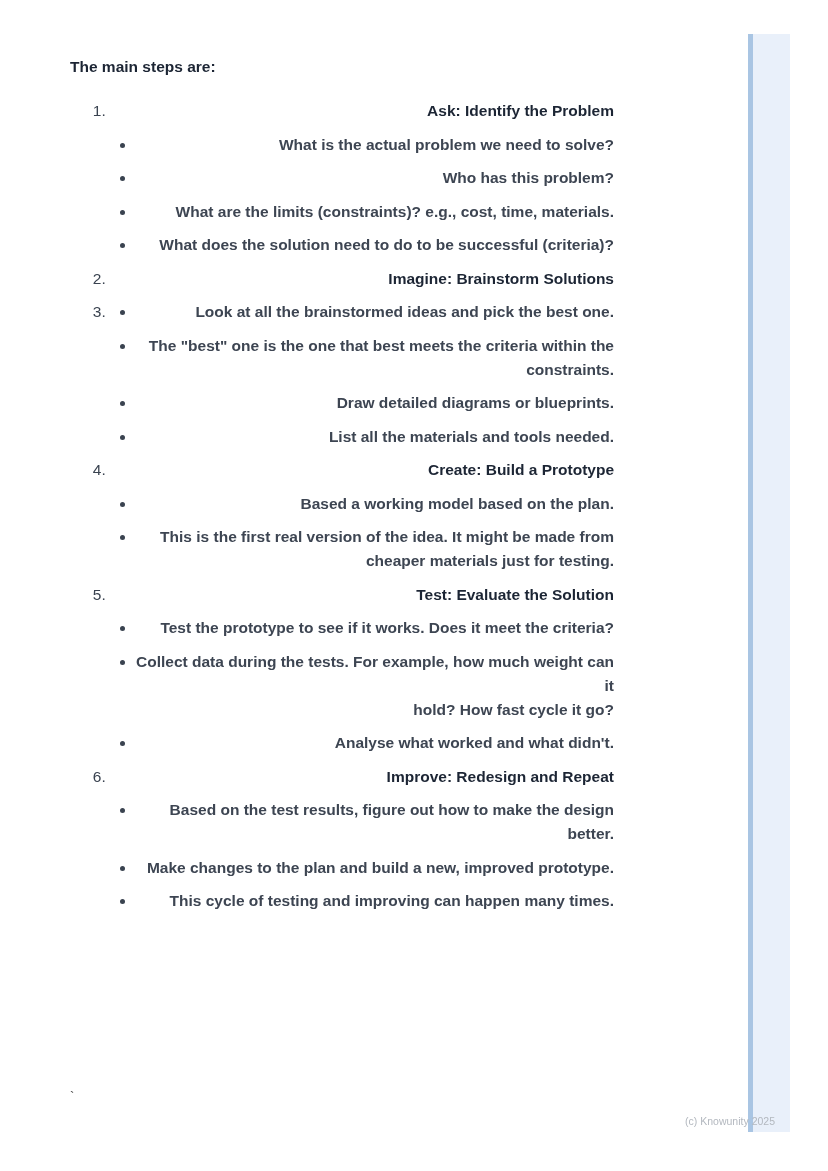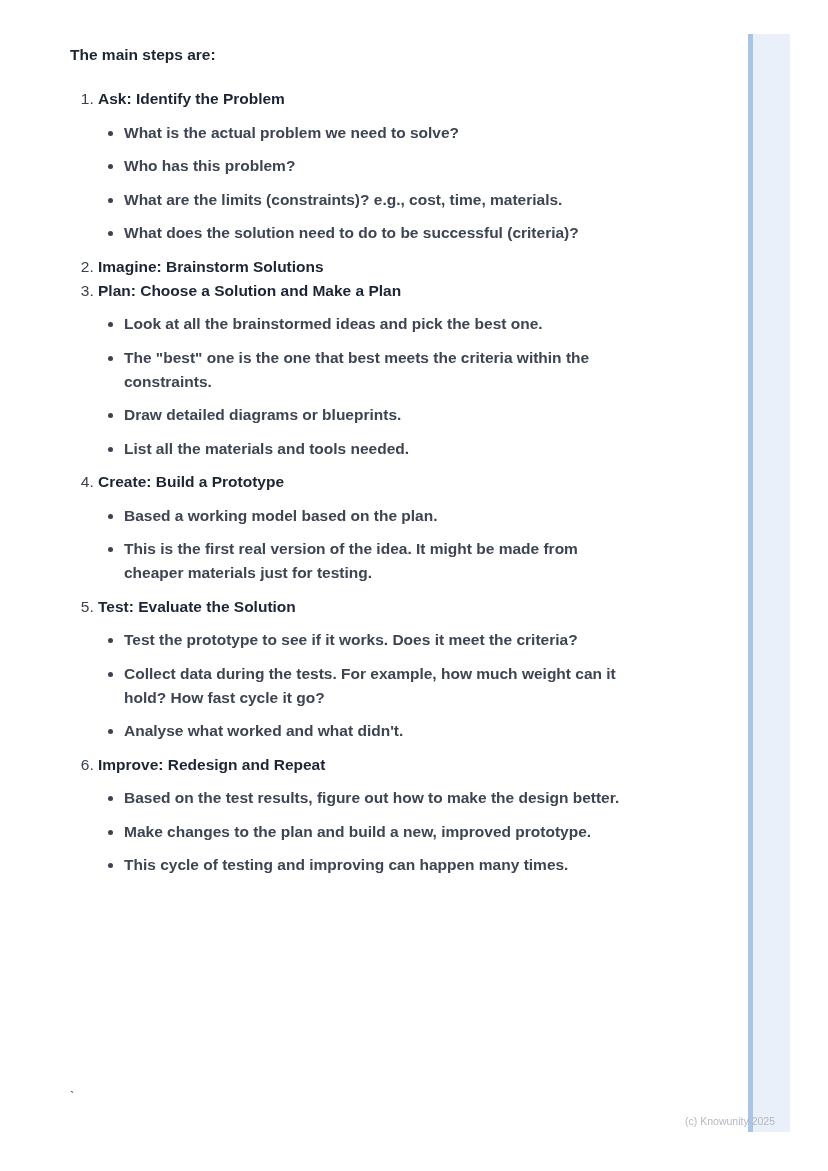--- a/index.html
+++ b/index.html
@@ -27,27 +27,28 @@
     background: #e9f0fa;
     border-left: 5px solid #a9c5e3;
   }
   .content {
     position: absolute;
     left: 70px;
     top: 39px;
     width: 560px;
   }
   .title {
-    margin: 4px 0 20px 0;
+    margin: 16px 0 20px 0;
     font-weight: 700;
     color: #1c2534;
   }
   ol.steps {
-    margin: 4px;
+    margin: 16px;
     padding: 0 0 0 24px;
+    text-align: right;
   }
   ol.steps > li {
     margin: 0;
     padding: 0;
   }
   ol.steps > li::marker {
     color: #3a4350;
     font-weight: 400;
   }
   .step-label {
@@ -108,21 +109,20 @@
           <li><span class="bullet-text">What are the limits (constraints)? e.g., cost, time, materials.</span></li>
           <li><span class="bullet-text">What does the solution need to do to be successful (criteria)?</span></li>
         </ul>
       </li>
 
       <li>
         <span class="step-label">Imagine: Brainstorm Solutions</span>
       </li>
 
       <li>
-        <span class="step-label">Plan: Choose a Solution and Make a Plan</span>
         <ul class="bullets">
           <li><span class="bullet-text">Look at all the brainstormed ideas and pick the best one.</span></li>
           <li><span class="bullet-text">The "best" one is the one that best meets the criteria within the
 constraints.</span></li>
           <li><span class="bullet-text">Draw detailed diagrams or blueprints.</span></li>
           <li><span class="bullet-text">List all the materials and tools needed.</span></li>
         </ul>
       </li>
 
       <li>

